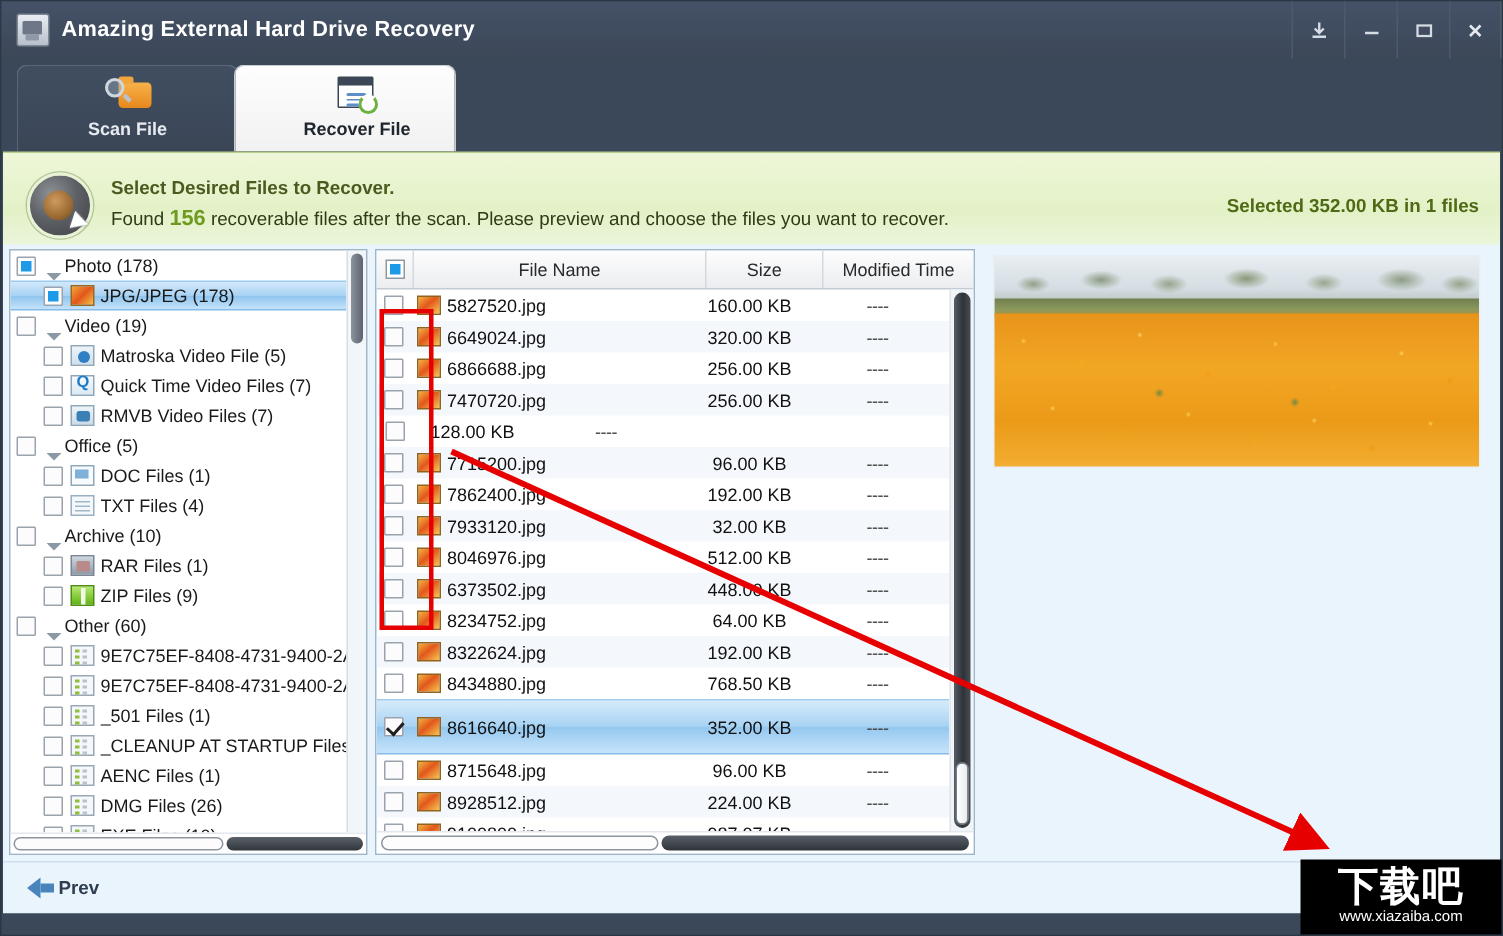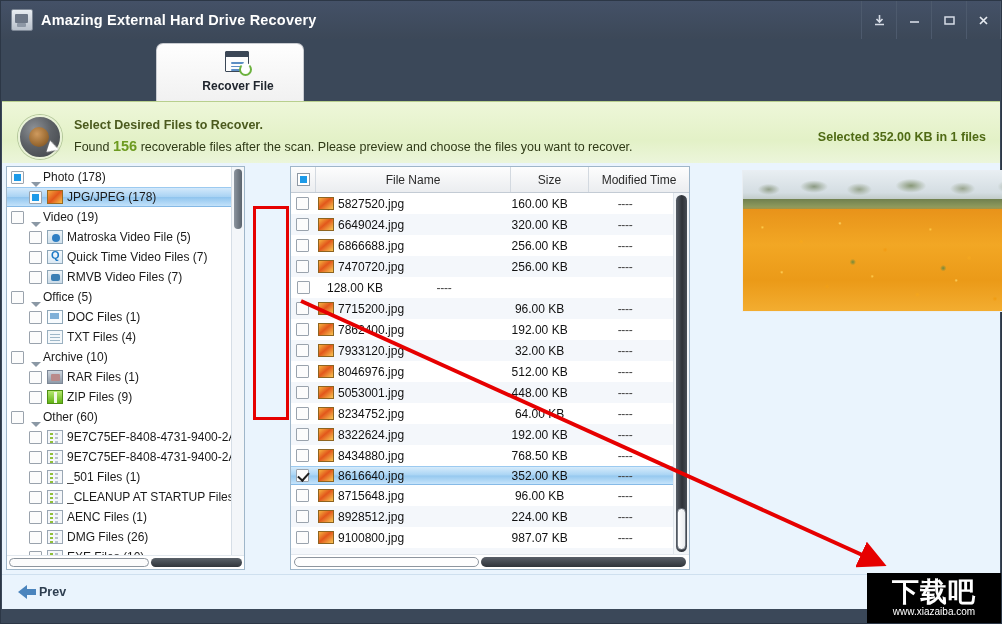--- a/index.html
+++ b/index.html
@@ -152,21 +152,20 @@
     margin-left:auto; margin-right:14px; align-self:center;
     font-size:12.5px; font-weight:bold; color:#4f6a14;
   }
 
   
   .main {
     position:absolute; top:162px; left:1px; right:1px; bottom:49px;
     background:#eaf4fd;
     padding:3px 4px 4px 4px;
     display:flex;
-    gap:40px;
   }
 
   
   .tree-wrap {
     width:239px; flex:none;
     background:#ffffff;
     border:1px solid #9fb6c9;
     position:relative; overflow:hidden;
   }
   .tree {
@@ -279,21 +278,21 @@
     content:""; position:absolute; left:2px; top:2px; right:2px; bottom:2px; background:#1c9ae8;
   }
   .rows {
     position:absolute; left:0; right:16px; top:26px; bottom:15px; overflow:hidden;
   }
   .row { display:flex; height:21px; align-items:center; font-size:12px; color:#111; }
   .row.alt { background:#f4f7fb; }
   .row.sel {
     background:linear-gradient(180deg,#d6ebfb 0%,#a9d4f4 48%,#95c8ef 52%,#c6e4fb 100%);
     border-top:1px solid #9ccaf0; border-bottom:1px solid #86bae7;
-    height:19px;
+    height:37px;
   }
   .c-chk  { width:25px; display:flex; align-items:center; justify-content:center; }
   .c-name { width:195px; display:flex; align-items:center; gap:4px; padding-left:3px; }
   .c-size { width:78px; text-align:center; }
   .c-time { width:100px; text-align:center; color:#444; letter-spacing:-0.3px; }
   .thumb {
     width:16px; height:13px; flex:none;
     background:linear-gradient(140deg,#f6b23f 0%,#e2571b 45%,#f8c653 100%);
     border:1px solid #8e6420;
   }
@@ -445,20 +444,27 @@
       </div>
       <div class="winbtn">
         <svg width="13" height="13" viewBox="0 0 13 13">
             <path d="M3 3 L10 10 M10 3 L3 10" stroke="#e6eaf0" stroke-width="1.7"></path>
           </svg>
       </div>
     </div>
   </div>
 
   <div class="tabs">
+    <div class="tab inactive">
+      <div class="tab-icon">
+        <div class="ic-folder"></div>
+          <div class="ic-mag"></div>
+      </div>
+      <div class="tab-label">Scan File</div>
+    </div>
     <div class="tab active">
       <div class="tab-icon">
         <div class="ic-doc">
             <div class="ic-lines">
               <i></i>
               <i></i>
               <i></i>
             </div>
           </div>
         <div class="ic-circ"></div>
@@ -694,21 +700,21 @@
             </div>
             <div class="c-size">512.00 KB</div>
             <div class="c-time">----</div>
           </div>
           <div class="row alt">
             <div class="c-chk">
               <span class="cb" style="margin-right: 0px;"></span>
             </div>
             <div class="c-name">
               <span class="thumb"></span>
-              <span>5053001.jpg</span>
+              <span>6373502.jpg</span>
             </div>
             <div class="c-size">448.00 KB</div>
             <div class="c-time">----</div>
           </div>
           <div class="row">
             <div class="c-chk">
               <span class="cb" style="margin-right: 0px;"></span>
             </div>
             <div class="c-name">
               <span class="thumb"></span>

